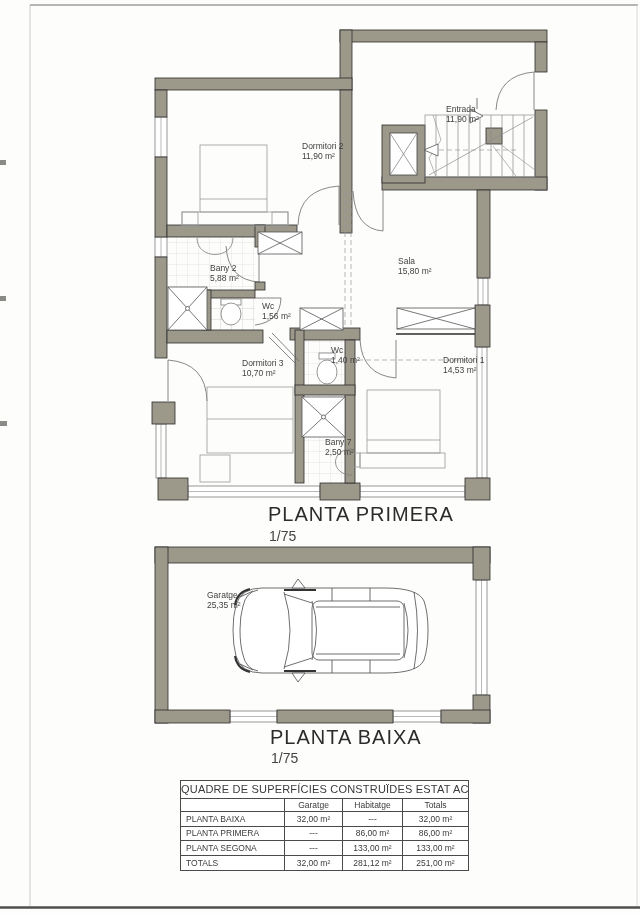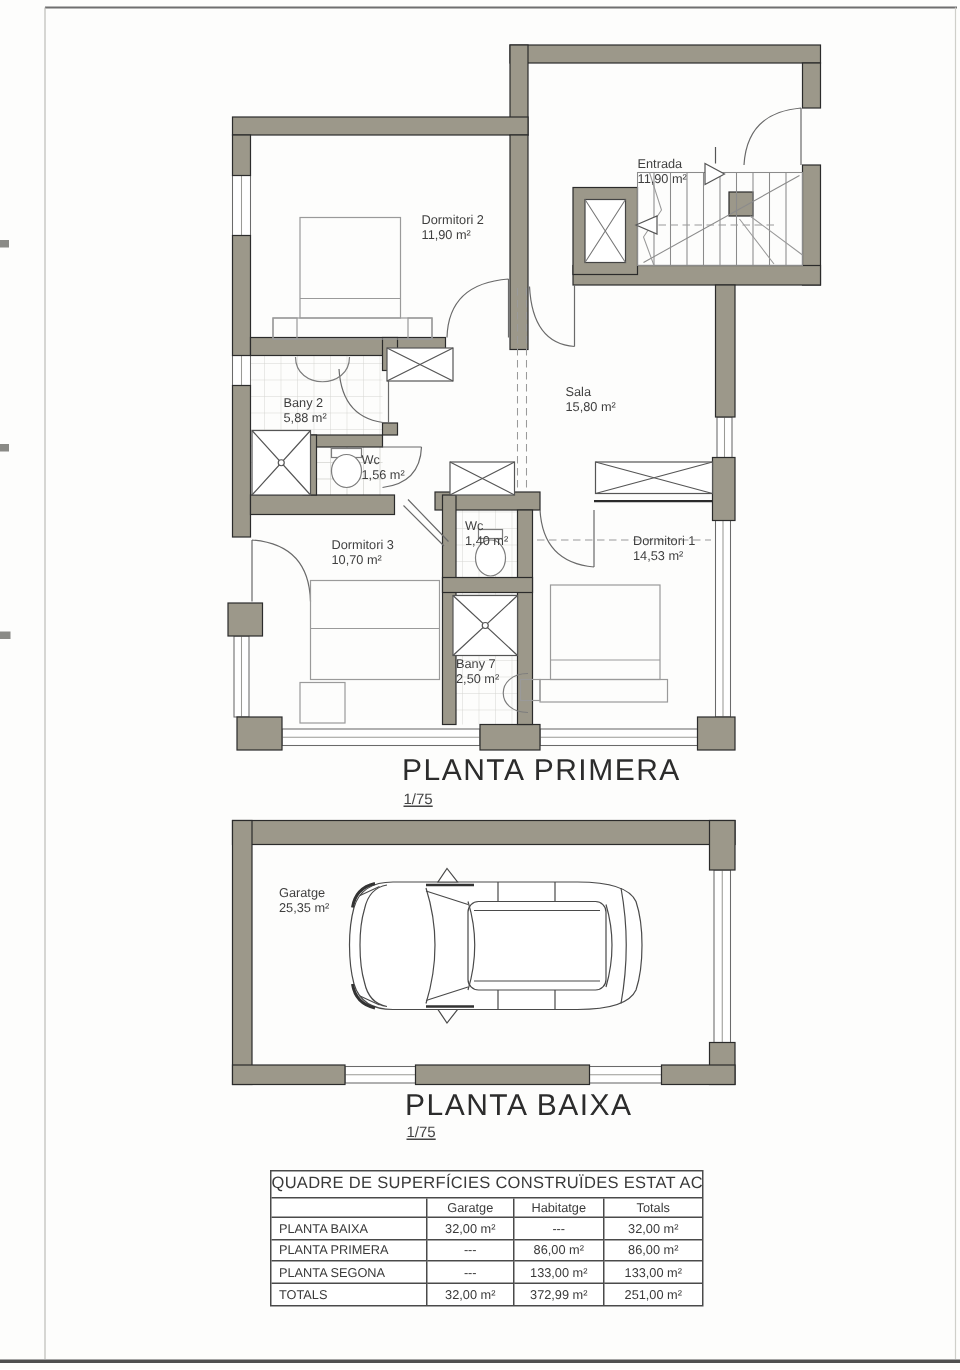--- a/index.html
+++ b/index.html
@@ -1,22 +1,22 @@
 <!DOCTYPE html>
 <html><head>
 <meta charset="utf-8">
 <style>
   html,body{margin:0;padding:0;background:#ffffff;}
   .page{position:relative;width:640px;height:913px;background:#fdfdfc;overflow:hidden;
         font-family:"Liberation Sans", sans-serif;color:#3e3e3e;}
   svg{position:absolute;left:0;top:0;}
   .rl{position:absolute;font-size:8.5px;line-height:1.18;color:#3f3f3f;white-space:nowrap;}
-  .rl span{display:block;}
+  .rl span{display:block;margin-left:21px;}
   .ptitle{position:absolute;font-size:20px;letter-spacing:1px;color:#2c2c2c;white-space:nowrap;}
-  .pscale{position:absolute;font-size:10px;color:#444;text-decoration:underline;}
+  .pscale{position:absolute;font-size:14px;color:#444;}
   .stable{position:absolute;left:180px;top:780px;width:287px;background:#fff;
           border:1.2px solid #4a4a4a;font-size:8.5px;color:#3a3a3a;}
   .ttl{height:17px;line-height:17px;text-align:center;font-size:11px;letter-spacing:0.2px;
        border-bottom:1px solid #4a4a4a;white-space:nowrap;overflow:hidden;}
   .grid{display:grid;grid-template-columns:104px 58px 60px 1fr;grid-template-rows:13px repeat(4,14.5px);}
   .grid>div{border-right:1px solid #4a4a4a;border-bottom:1px solid #4a4a4a;
             display:flex;align-items:center;justify-content:center;overflow:hidden;white-space:nowrap;}
   .grid>div:nth-child(4n){border-right:0;}
   .grid>div:nth-child(n+17){border-bottom:0;}
   .grid>div.cl{justify-content:flex-start;padding-left:5px;}
@@ -263,18 +263,18 @@
     <div>86,00 m²</div>
     <div>86,00 m²</div>
 
     <div class="cl">PLANTA SEGONA</div>
     <div>---</div>
     <div>133,00 m²</div>
     <div>133,00 m²</div>
 
     <div class="cl">TOTALS</div>
     <div>32,00 m²</div>
-    <div>372,99 m²</div>
+    <div>281,12 m²</div>
     <div>251,00 m²</div>
   </div>
 </div>
 
 </div>
 
 </body></html>

